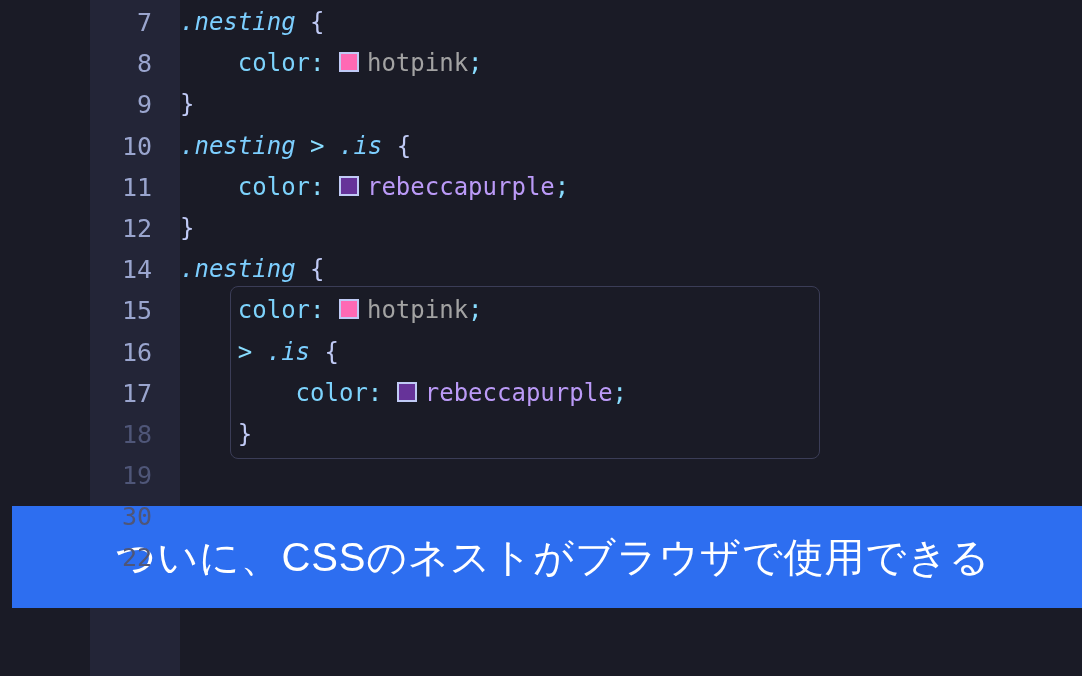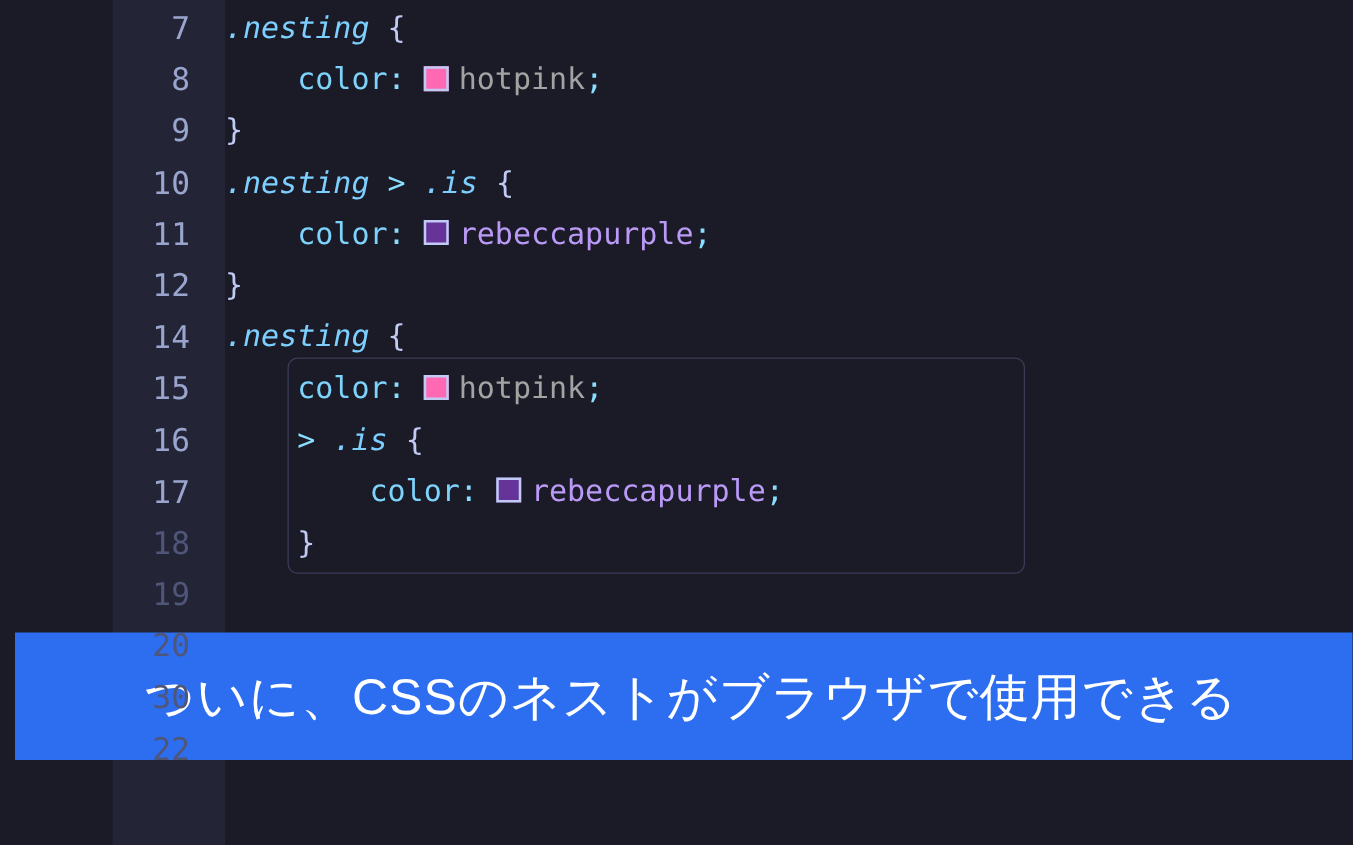--- a/index.html
+++ b/index.html
@@ -107,21 +107,20 @@
       <div class="line-number active">9</div>
       <div class="line-number active">10</div>
       <div class="line-number active">11</div>
       <div class="line-number active">12</div>
       <div class="line-number active">14</div>
       <div class="line-number active">15</div>
       <div class="line-number active">16</div>
       <div class="line-number active">17</div>
       <div class="line-number">18</div>
       <div class="line-number">19</div>
-      <div class="line-number">20</div>
       <div class="line-number">30</div>
       <div class="line-number">22</div>
     </div>
   <div class="code-area">
 
     <div class="highlight-box" style="top: 286.4px; height: 172.8px; left: 50px; width: 590px;"></div>
 
     <div class="code-line"><span class="tok-selector">.nesting</span><span class="tok-brace"> {</span></div>
 
     <div class="code-line"><span class="tok-plain">    </span><span class="tok-prop">color</span><span class="tok-colon">: </span><span class="color-swatch swatch-hotpink"></span><span class="tok-value-pink">hotpink</span><span class="tok-punct">;</span></div>

